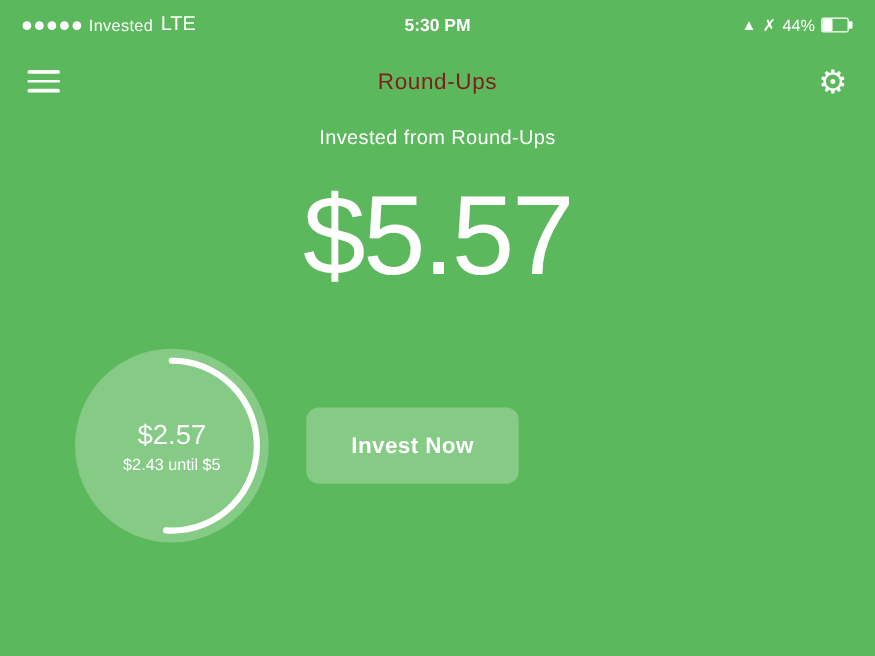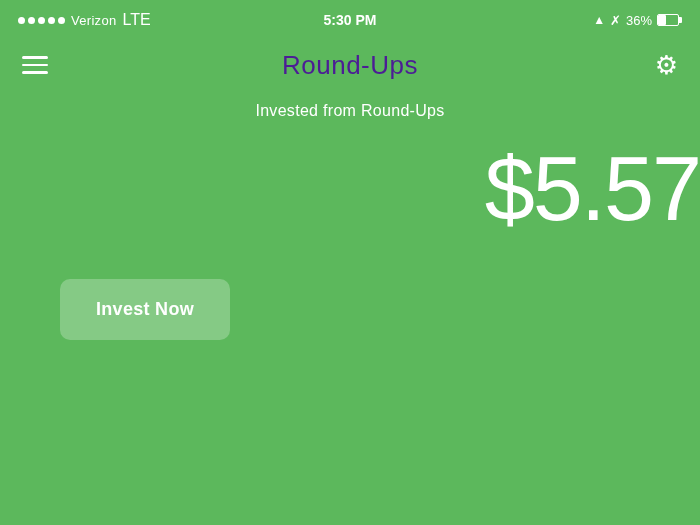--- a/index.html
+++ b/index.html
@@ -130,22 +130,22 @@
 
     .hamburger-icon span {
       display: block;
       width: 26px;
       height: 2.5px;
       background: white;
       border-radius: 2px;
     }
 
     .nav-title {
-      color: #4c1d95;
-      font-size: 26px;
+      color: #7f1d1d;
+      font-size: 18px;
       font-weight: 300;
       letter-spacing: 0.5px;
       position: absolute;
       left: 50%;
       transform: translateX(-50%);
     }
 
     .gear-icon {
       color: white;
       font-size: 26px;
@@ -158,21 +158,21 @@
       text-align: center;
       color: white;
       font-size: 16px;
       font-weight: 400;
       margin-top: 10px;
       letter-spacing: 0.3px;
     }
 
     
     .main-amount {
-      text-align: right;
+      text-align: center;
       color: white;
       font-size: 90px;
       font-weight: 200;
       letter-spacing: -2px;
       margin-top: 20px;
       line-height: 1.1;
     }
 
     
     .bottom-section {
@@ -252,30 +252,30 @@
 
 <div class="status-bar">
   <div class="status-left">
     <div class="signal-dots">
       <div class="signal-dot"></div>
       <div class="signal-dot"></div>
       <div class="signal-dot"></div>
       <div class="signal-dot"></div>
       <div class="signal-dot"></div>
     </div>
-    <span class="carrier-text">Verizon</span>
+    <span class="carrier-text">Invested</span>
     <span class="lte-text">LTE</span>
   </div>
 
   <div class="status-center">5:30 PM</div>
 
   <div class="status-right">
     <span class="location-icon">▲</span>
     <span class="bluetooth-icon">✗</span>
-    <span class="battery-text">36%</span>
+    <span class="battery-text">44%</span>
     <div class="battery-icon">
       <div class="battery-body">
         <div class="battery-fill"></div>
       </div>
       <div class="battery-tip"></div>
     </div>
   </div>
 </div>
 
 <div class="nav-bar">
@@ -287,16 +287,26 @@
   <span class="nav-title">Round-Ups</span>
   <span class="gear-icon">⚙</span>
 </div>
 
 <div class="subtitle">Invested from Round-Ups</div>
 
 <div class="main-amount">$5.57</div>
 
 <div class="bottom-section">
 
+  <div class="circle-container">
+    <div class="circle-bg"></div>
+    <svg class="circle-progress-svg" width="155" height="155" viewBox="0 0 155 155">
+      <circle cx="77.5" cy="77.5" r="68" fill="none" stroke="white" stroke-width="5" stroke-dasharray="427" stroke-dashoffset="209" stroke-linecap="round"></circle>
+    </svg>
+    <div class="circle-inner">
+      <span class="circle-amount">$2.57</span>
+      <span class="circle-subtitle">$2.43 until $5</span>
+    </div>
+  </div>
 
   <button class="invest-btn">Invest Now</button>
 
 </div>
 
 </body></html>

